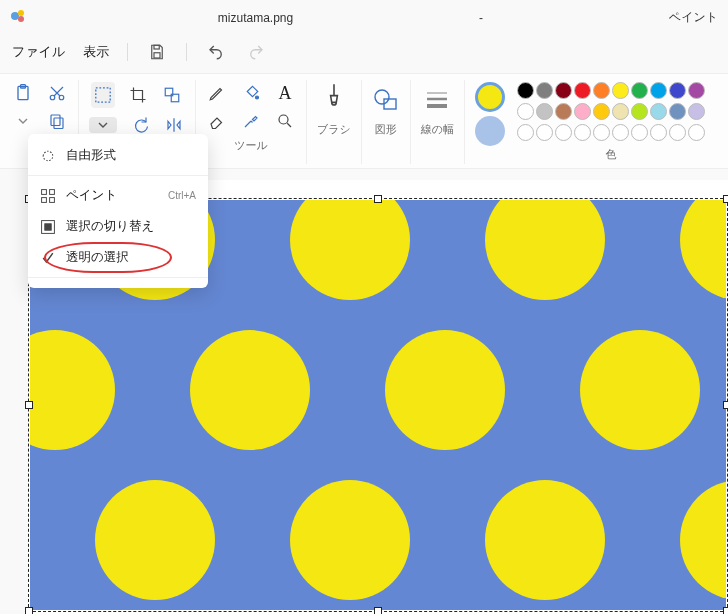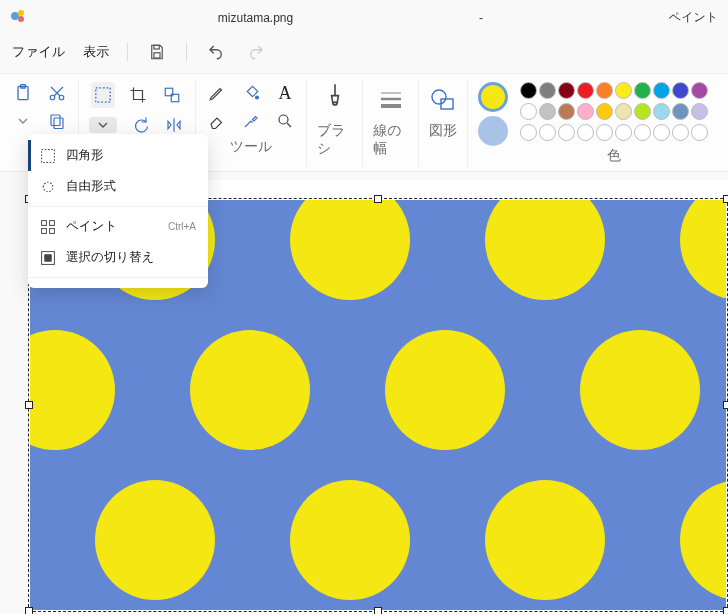--- a/index.html
+++ b/index.html
@@ -13,21 +13,21 @@
 .menubar { display: flex; align-items: center; gap: 18px; padding: 6px 12px 10px 12px; font-size: 13px; color: #222; }
 .menubar .sep { width: 1px; height: 18px; background: #ddd; }
 .ghost-btn { width: 22px; height: 22px; display: inline-flex; align-items: center; justify-content: center; color: #555; }
 .ghost-btn.disabled { color: #bbb; }
 
 
 .ribbon { display: flex; border-top: 1px solid #eee; border-bottom: 1px solid #eee; padding: 6px 10px 4px 10px; background: #fdfdfd; }
 .group { display: flex; flex-direction: column; align-items: center; padding: 2px 10px 2px 10px; border-right: 1px solid #eee; }
 .group:last-child { border-right: none; }
 .group .row { display: flex; gap: 12px; align-items: center; margin-bottom: 6px; }
-.group .label { font-size: 14px; color: #6b6b6b; }
+.group .label { font-size: 11px; color: #6b6b6b; }
 .tool-ico { width: 22px; height: 22px; display: inline-flex; align-items: center; justify-content: center; }
 .select-thumb { width: 24px; height: 26px; display: inline-flex; flex-direction: column; align-items: center; justify-content: center; border-radius: 4px; background: #f0f0f0; }
 .select-thumb.active { background: #e8e8e8; }
 
 
 .popup {
   position: absolute;
   top: 134px;
   left: 28px;
   width: 180px;
@@ -235,38 +235,38 @@
   <div class="group">
     <div class="brush-ico">
       <svg width="28" height="34" viewBox="0 0 24 30" fill="none" stroke="#444" stroke-width="1.4">
           <path d="M12 2v10M9 12h6l-1 6h-4zM10 18c0 3 4 3 4 0"></path>
         </svg>
     </div>
     <div class="label">ブラシ</div>
   </div>
 
   <div class="group">
+    <div class="shape-ico">
+      <svg width="28" height="34" viewBox="0 0 28 28" fill="none" stroke="#3b72c4" stroke-width="1.4">
+          <circle cx="10" cy="12" r="7"></circle>
+          <rect x="12" y="14" width="12" height="10"></rect>
+        </svg>
+    </div>
+    <div class="label">図形</div>
+  </div>
+
+  <div class="group">
     <div class="stroke-ico">
       <svg width="28" height="34" viewBox="0 0 28 28" fill="none" stroke="#888">
           <path d="M4 8h20" stroke-width="1"></path>
           <path d="M4 14h20" stroke-width="2.5"></path>
           <path d="M4 21h20" stroke-width="4"></path>
         </svg>
     </div>
     <div class="label">線の幅</div>
-  </div>
-
-  <div class="group">
-    <div class="shape-ico">
-      <svg width="28" height="34" viewBox="0 0 28 28" fill="none" stroke="#3b72c4" stroke-width="1.4">
-          <circle cx="10" cy="12" r="7"></circle>
-          <rect x="12" y="14" width="12" height="10"></rect>
-        </svg>
-    </div>
-    <div class="label">図形</div>
   </div>
 
   <div class="group" style="flex-direction:row;align-items:flex-start;gap:12px;">
     <div style="display:flex;flex-direction:column;align-items:center">
       <span class="big-sw" style="background:#f5e812"></span>
       <span class="big-sw2"></span>
     </div>
     <div style="display:flex;flex-direction:column;align-items:center;">
       <div class="swatches">
           <div class="swatch-row">
@@ -306,26 +306,20 @@
             <span class="sw" style="background: rgb(255, 255, 255);"></span>
           </div>
         </div>
       <div class="label" style="margin-top:6px">色</div>
     </div>
   </div>
 
 </div>
 
 <div class="popup">
-  <div class="item first">
-    <svg width="16" height="16" viewBox="0 0 20 20">
-        <rect x="2" y="2" width="16" height="16" fill="none" stroke="#444" stroke-width="1.3" stroke-dasharray="2 2"></rect>
-      </svg>
-    <span>四角形</span>
-  </div>
   <div class="item">
     <svg width="16" height="16" viewBox="0 0 20 20" fill="none" stroke="#444" stroke-width="1.3">
         <path d="M4 10c0-4 4-6 6-6s6 2 6 6-4 6-6 6-6-2-6-6z" stroke-dasharray="2 2"></path>
       </svg>
     <span>自由形式</span>
   </div>
   <hr>
   <div class="item">
     <svg width="16" height="16" viewBox="0 0 20 20" fill="none" stroke="#444" stroke-width="1.2">
         <rect x="2" y="2" width="6" height="6"></rect>
@@ -335,20 +329,27 @@
       </svg>
     <span>ペイント</span>
     <span class="shortcut">Ctrl+A</span>
   </div>
   <div class="item">
     <svg width="16" height="16" viewBox="0 0 20 20" fill="none" stroke="#444" stroke-width="1.2">
         <rect x="2" y="2" width="16" height="16"></rect>
         <rect x="6" y="6" width="8" height="8" fill="#444"></rect>
       </svg>
     <span>選択の切り替え</span>
+  </div>
+  <div class="item" style="position:relative">
+    <svg width="16" height="16" viewBox="0 0 20 20" fill="none" stroke="#444" stroke-width="1.8">
+        <path d="M4 10l4 5 8-11"></path>
+      </svg>
+    <span>透明の選択</span>
+    <span class="red-oval"></span>
   </div>
   <hr>
 </div>
 
 <div class="canvas-wrap">
   <div class="canvas-sel">
     <div class="canvas-img">
         <div class="dot" style="left: 65px; top: -20px;"></div>
         <div class="dot" style="left: 260px; top: -20px;"></div>
         <div class="dot" style="left: 455px; top: -20px;"></div>

